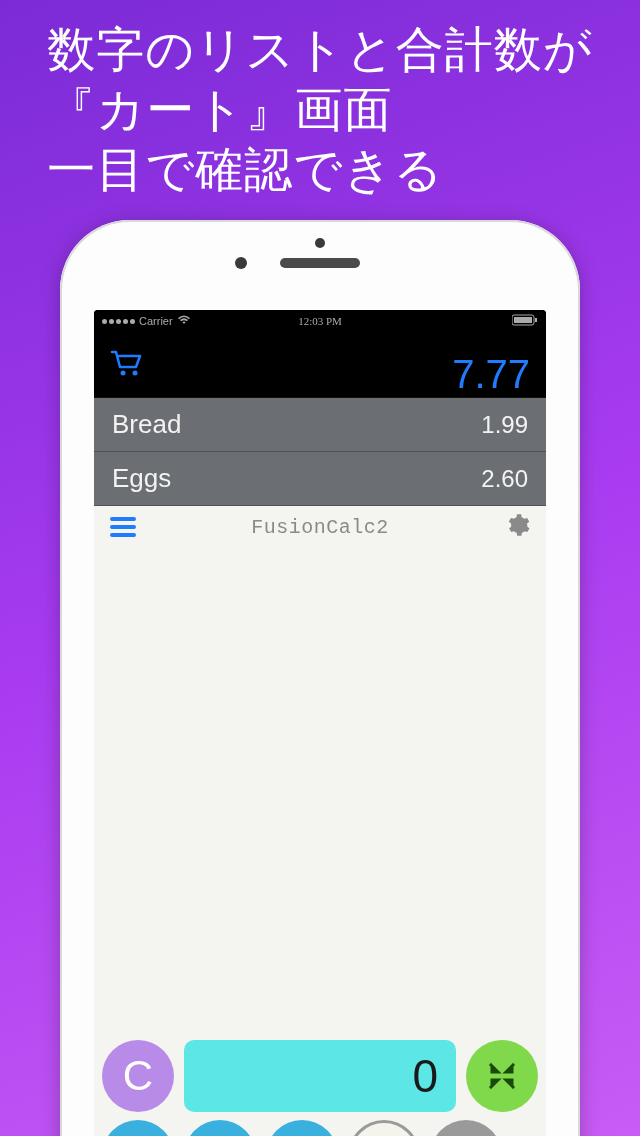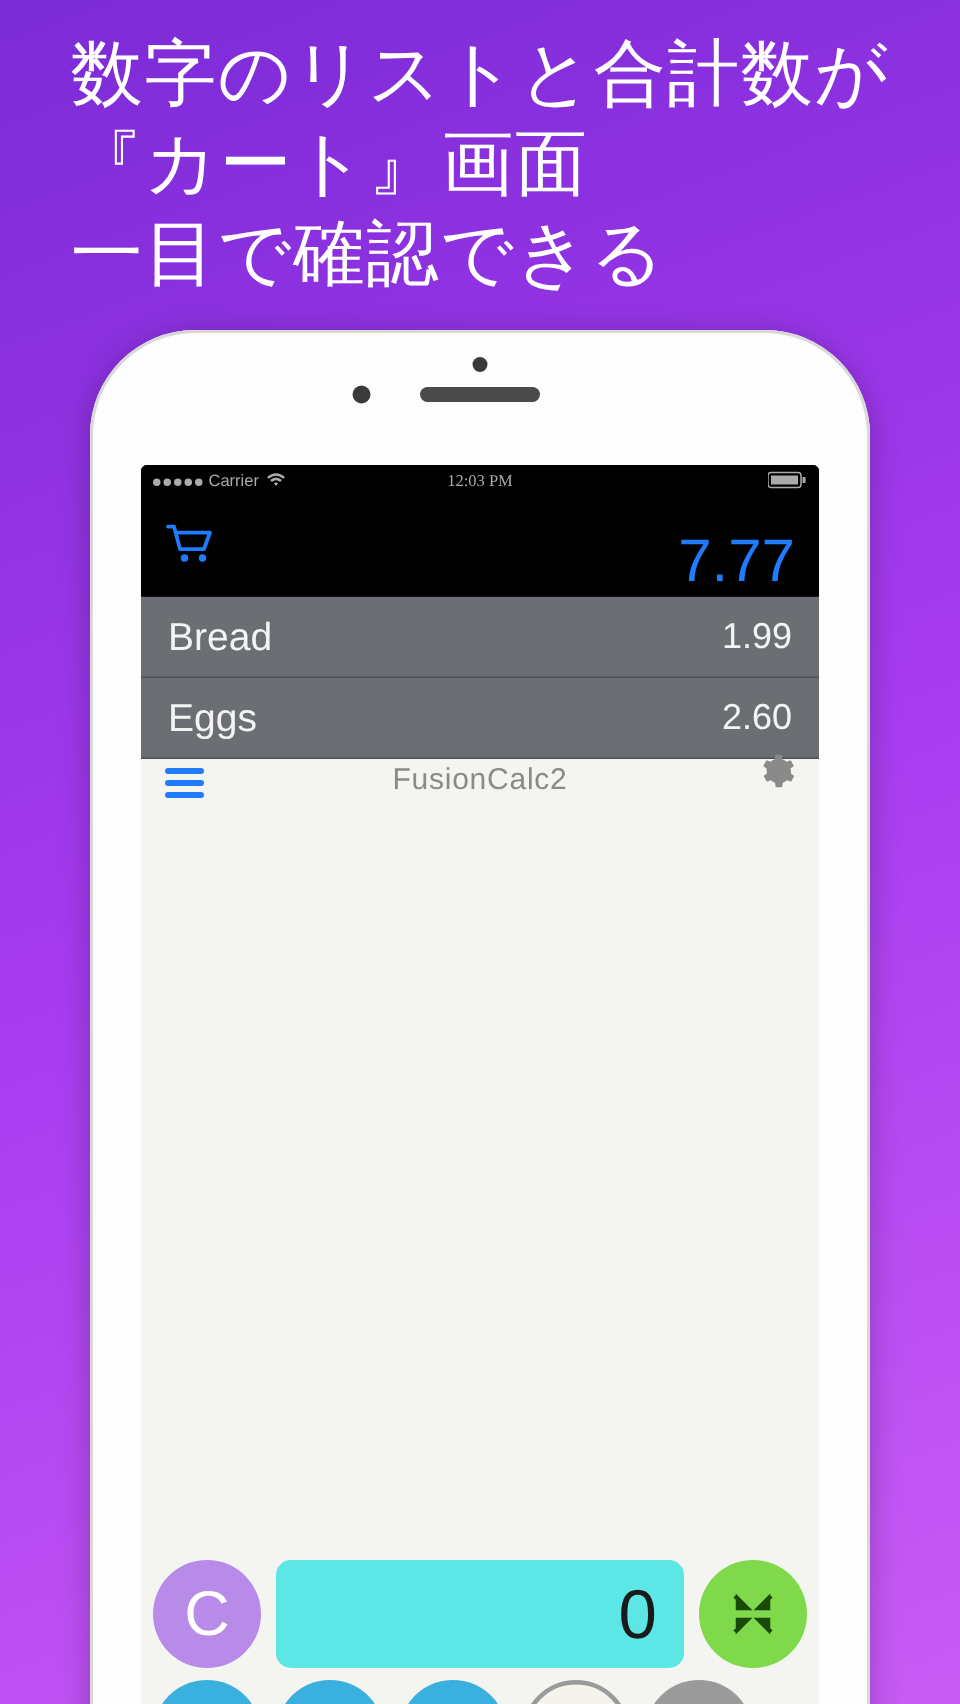--- a/index.html
+++ b/index.html
@@ -100,24 +100,25 @@
     border-bottom: 1px solid #4e5156;
     color: #f3f3f3;
   }
   .cart-row .name { font-size: 26px; font-weight: 300; }
   .cart-row .price { font-size: 24px; font-weight: 300; }
 
   .mid-bar {
     height: 42px;
     background: #f4f4f0;
     display: flex;
-    align-items: flex-end;
-    justify-content: space-between;
-    padding: 16px 16px;
+    align-items: center;
+    justify-content: space-between;
+    padding: 4px 16px;
     color: #7a7a7a;
+    font-family: Liberation Mono, monospace;
   }
   .mid-title { font-size: 20px; font-weight: 300; color:#8a8a8a; letter-spacing:0.5px; }
   .menu-icon { display:flex; flex-direction:column; gap:4px; }
   .menu-icon span { width:26px; height:4px; background:#1f7cff; border-radius:2px; display:block; }
 
   .workspace {
     flex: 1;
     background: #f4f4f0;
   }
 

